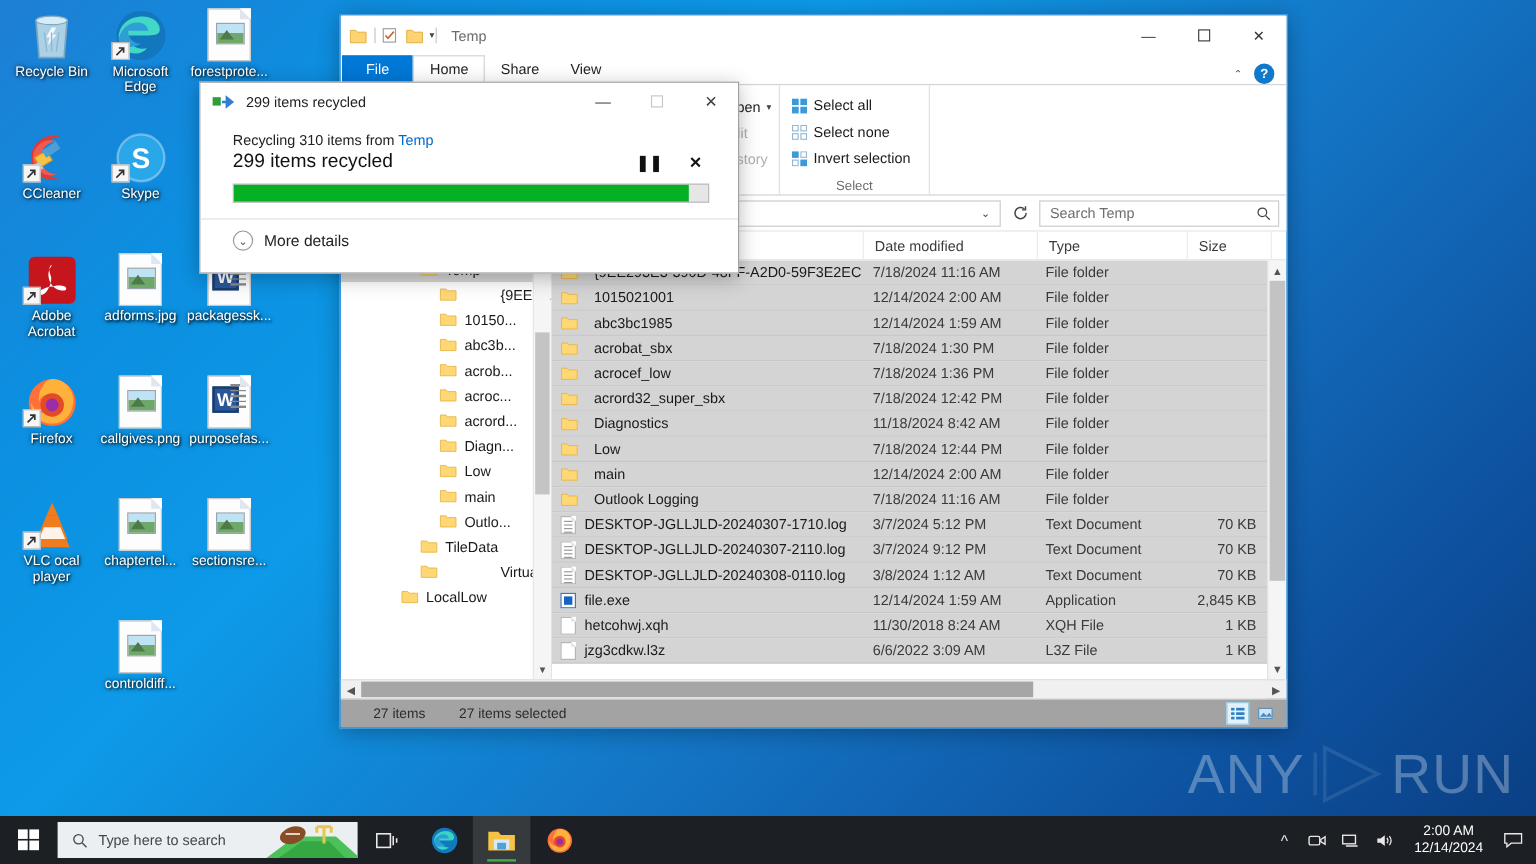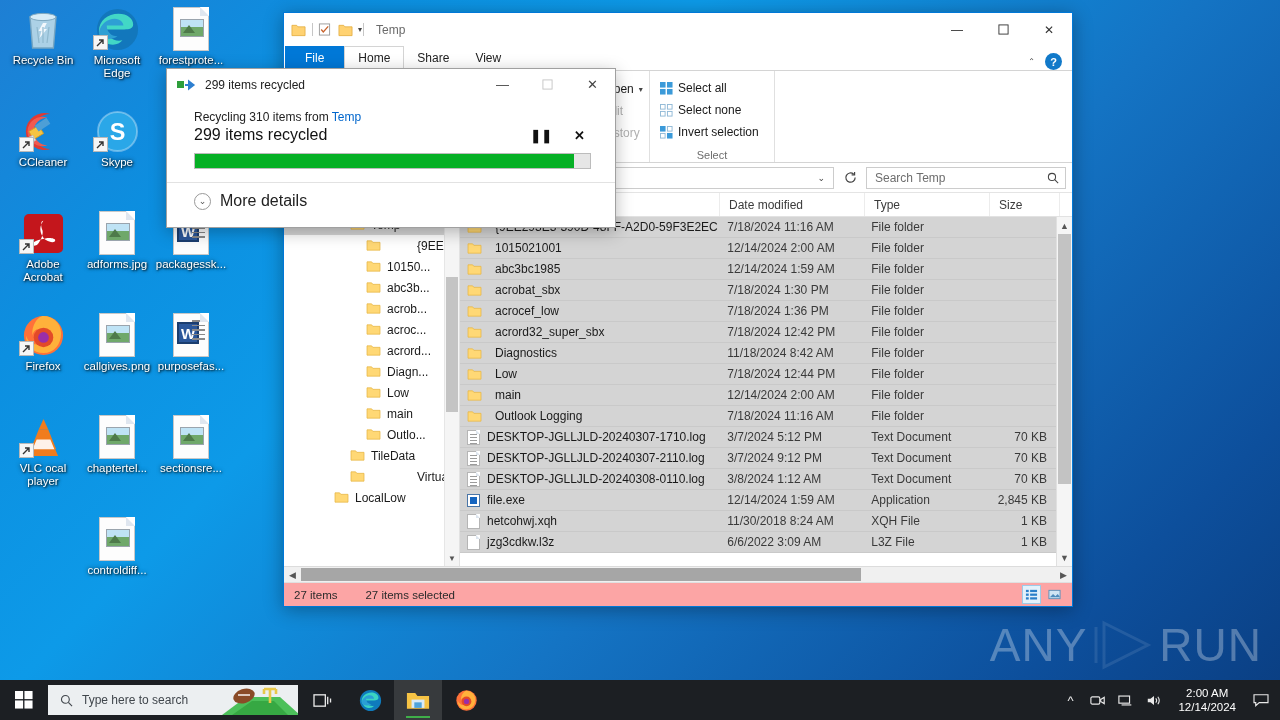--- a/index.html
+++ b/index.html
@@ -66,21 +66,21 @@
   .dlg-sub { font-size: 12px; color: #222; margin-bottom: 2px; }
   .dlg-sub a { color: #0066cc; text-decoration: none; }
   .dlg-row { display:flex; align-items:center; justify-content: space-between; }
   .dlg-main { font-size: 16px; color: #111; }
   .dlg-ctrls { display:flex; align-items:center; gap: 22px; padding-right: 6px; }
   .dlg-ctrl { font-size: 13px; color: #111; font-weight: bold; cursor: default; }
   .dlg-bar { margin-top: 9px; height: 16px; background: #e6e6e6; border: 1px solid #bcbcbc; position: relative; }
   .dlg-bar-fill { height: 100%; background: #06b025; }
   .dlg-foot { border-top: 1px solid #e2e2e2; margin-top: 13px; padding: 9px 0 0 27px; display:flex; align-items:center; gap:9px;}
   .chev-circle { width:17px;height:17px;border:1px solid #999;border-radius:50%;display:flex;align-items:center;justify-content:center;font-size:9px;color:#555;}
-  .more-details { font-size: 16px; color: #222; }
+  .more-details { font-size: 13px; color: #222; }
 
   
   #explorer {
     position: absolute; left: 283px; top: 12px; width: 790px; height: 595px;
     background: #fff; border: 1px solid #0078d7;
     box-shadow: 0 3px 18px rgba(0,0,0,.32);
     z-index: 30; display: flex; flex-direction: column;
   }
   .ex-titlebar { height: 33px; background: #fff; display: flex; align-items: center; padding-left: 7px; }
   .qa-ico { width: 14px; height: 14px; margin-right: 6px; position: relative; }
@@ -137,21 +137,21 @@
 
   .hscroll { height:16px; background:#f0f0f0; border-top:1px solid #dcdcdc; display:flex; align-items:center; }
   .hs-arrow { width:17px; text-align:center; font-size:9px; color:#555;}
   .hs-track { flex:1; background:#f0f0f0; position:relative; height:100%;}
   .hs-thumb { position:absolute; left:0; top:1px; bottom:1px; width:560px; background:#a6a6a6;}
   .vscroll { width:16px; background:#f5f5f5; border-left:1px solid #e0e0e0; display:flex; flex-direction:column; align-items:center; }
   .vs-arrow { height:17px; width:100%; display:flex;align-items:center;justify-content:center; font-size:9px; color:#555;}
   .vs-track { flex:1; width:100%; position:relative;}
   .vs-thumb { position:absolute; top:0; left:1px; right:1px; height:250px; background:#c3c3c3;}
 
-  .statusbar { height:24px; border-top:1px solid #e0e0e0; display:flex; align-items:center; font-size:11.5px; color:#2b2b2b; padding-left:10px; gap:28px; background:#fca5a5;}
+  .statusbar { height:24px; border-top:1px solid #e0e0e0; display:flex; align-items:center; font-size:11.5px; color:#2b2b2b; padding-left:27px; gap:28px; background:#a3a3a3;}
   .status-views { margin-left:auto; display:flex; gap:4px; padding-right:8px;}
   .vbtn { width:19px; height:19px; display:flex;align-items:center;justify-content:center;}
   .vbtn.act { border:1px solid #9ccbe8; background:#e3f1fb; }
 
   
   #watermark {
     position:absolute; right: 18px; bottom: 48px;
     font-size: 46px; letter-spacing: 1px;
     color: rgba(255,255,255,.30);
     display:flex; align-items:center; gap:5px;

